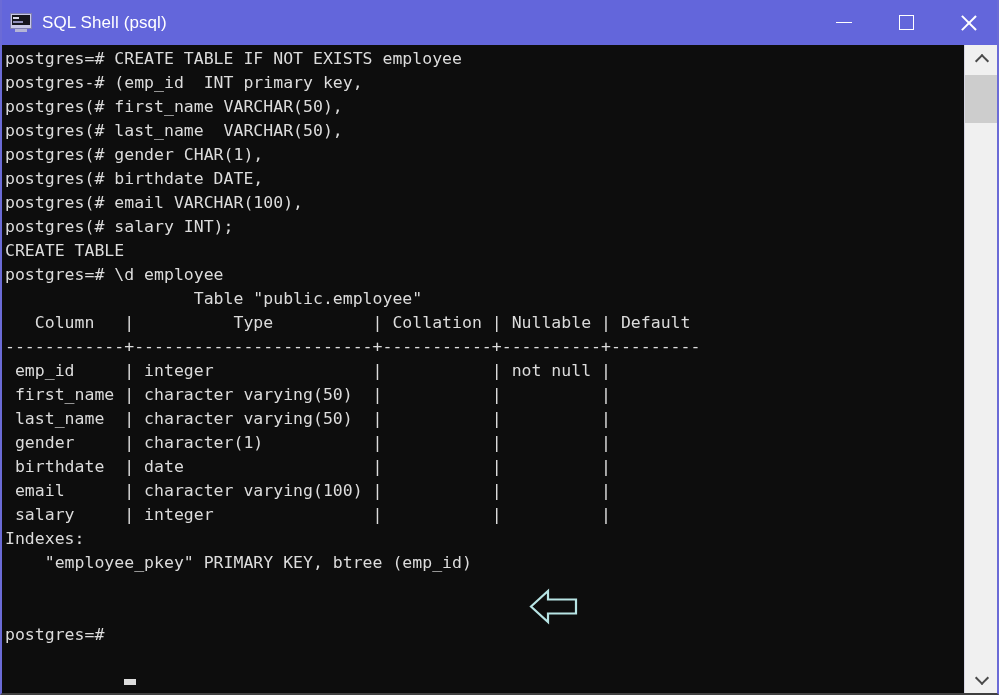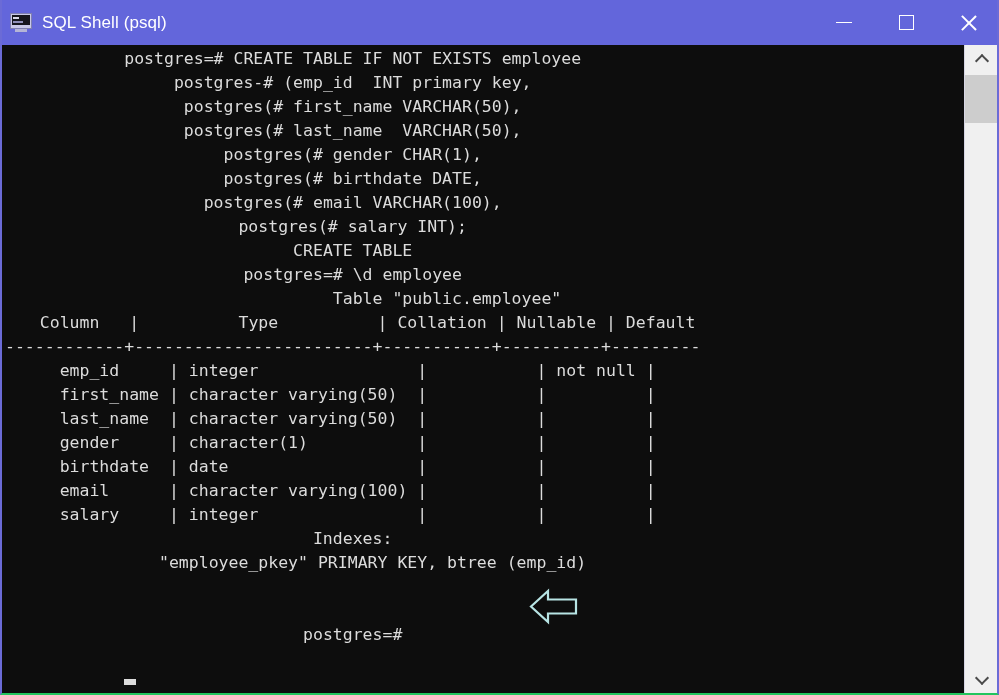--- a/index.html
+++ b/index.html
@@ -14,21 +14,21 @@
     font-family: "Liberation Sans", sans-serif;
   }
   #window {
     position: relative;
     width: 999px;
     height: 695px;
     background: #0d0d0d;
     box-sizing: border-box;
     border-left: 2px solid #6b6bd6;
     border-right: 2px solid #6b6bd6;
-    border-bottom: 2px solid #22c55e;
+    border-bottom: 2px solid #404040;
     overflow: hidden;
   }
   
   #titlebar {
     position: absolute;
     left: -2px;
     top: 0;
     width: 999px;
     height: 45px;
     background: #6366db;
@@ -129,21 +129,20 @@
 
   
   #console {
     position: absolute;
     left: 0;
     top: 45px;
     width: 962px;
     height: 648px;
     background: #0d0d0d;
     overflow: hidden;
-    text-align: center;
   }
   #console-text {
     position: absolute;
     left: 3px;
     top: 2px;
     margin: 0;
     color: #dcdcdc;
     font-family: "DejaVu Sans Mono", monospace;
     font-size: 16.5px;
     line-height: 24px;

